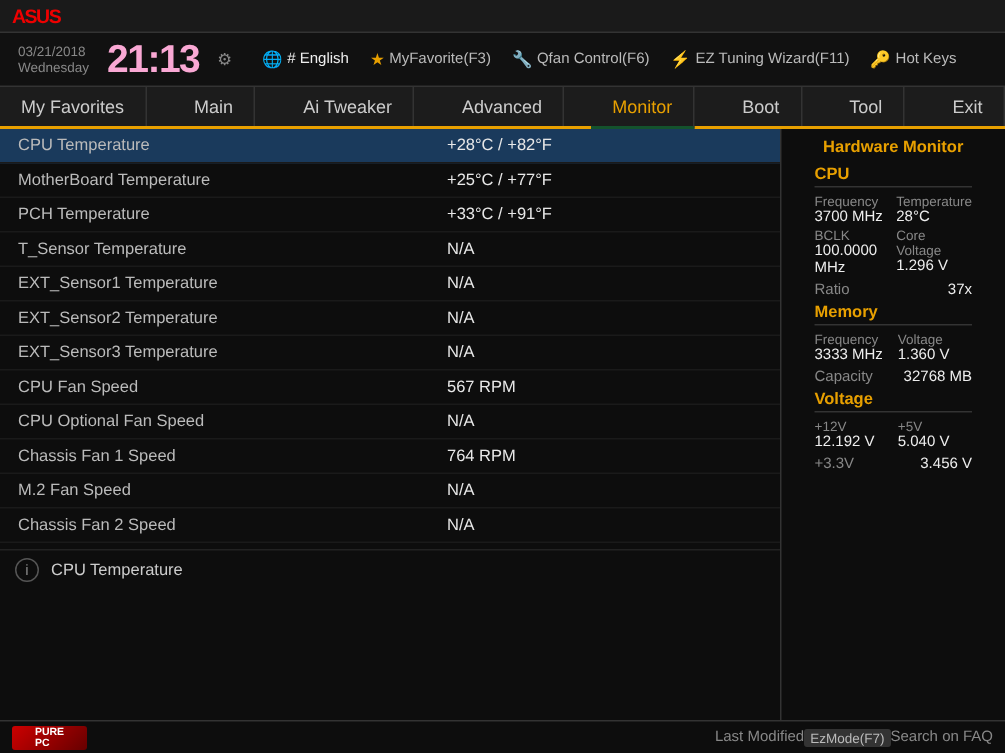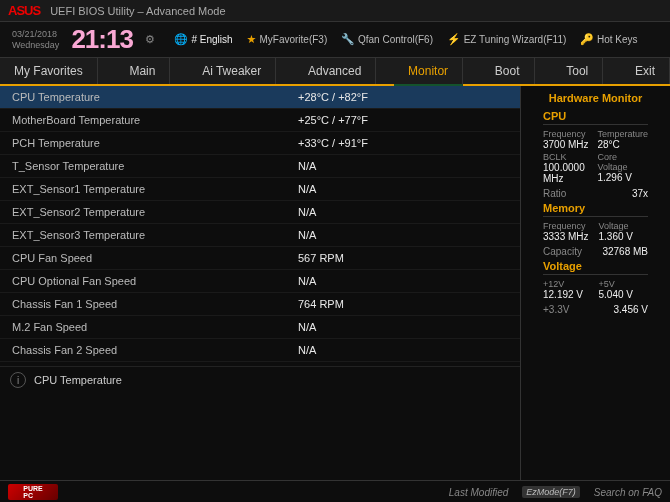--- a/index.html
+++ b/index.html
@@ -226,23 +226,21 @@
       border-radius: 2px;
       display: flex;
       align-items: center;
       justify-content: center;
       font-size: 7px;
       color: #fff;
       font-weight: bold;
     }
     #bottom-bar .right-section {
       display: flex;
-      align-items: flex-end;
-      gap: 14px;
-      font-style: italic;
+      align-items: flex-start;
     }
     #bottom-bar .bottom-item {
       display: flex;
       align-items: center;
       gap: 4px;
       color: #888;
       font-size: 10px;
       cursor: pointer;
     }
     #bottom-bar .bottom-item .key {
@@ -264,21 +262,20 @@
       color: #888;
       font-size: 10px;
       cursor: pointer;
     }
   </style>
 </head>
 <body>
 
 <div id="top-bar">
   <span class="asus-logo">ASUS</span>
-  <span class="title">UEFI BIOS Utility – Advanced Mode</span>
 </div>
 
 <div id="datetime-bar">
   <div class="date-section">
     <span>03/21/2018</span>
     <span>Wednesday</span>
   </div>
   <span class="time">21:13</span>
   <span class="gear-icon">⚙</span>
 

